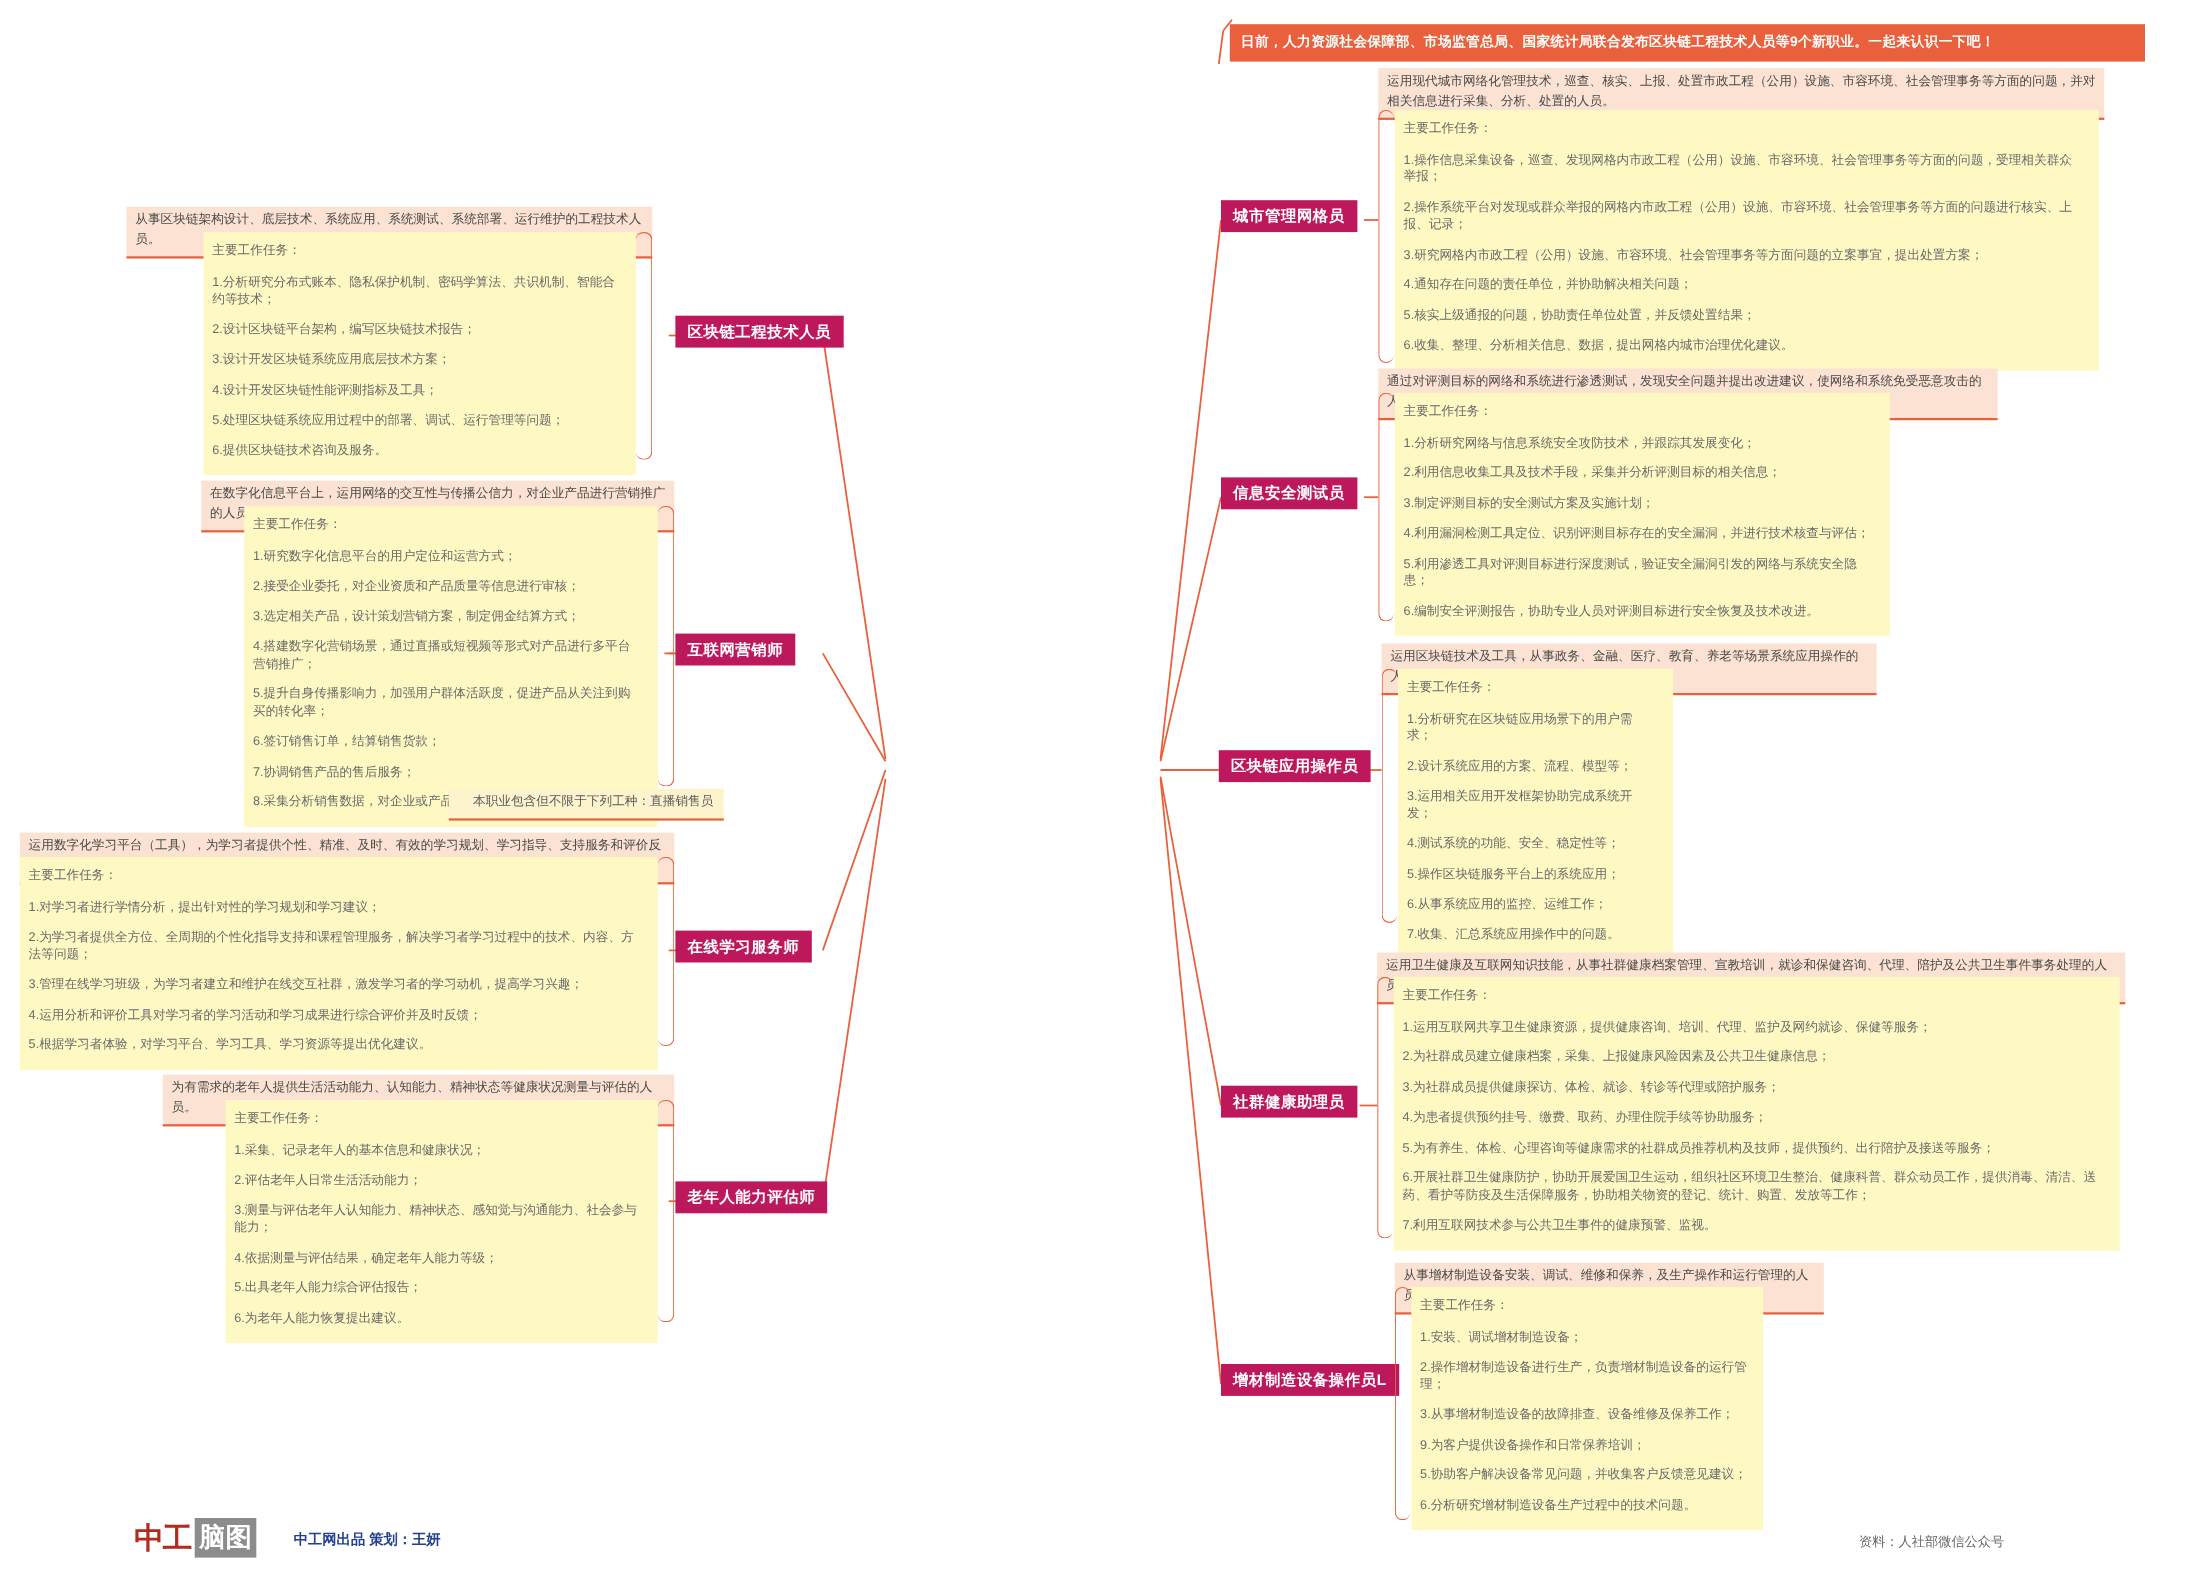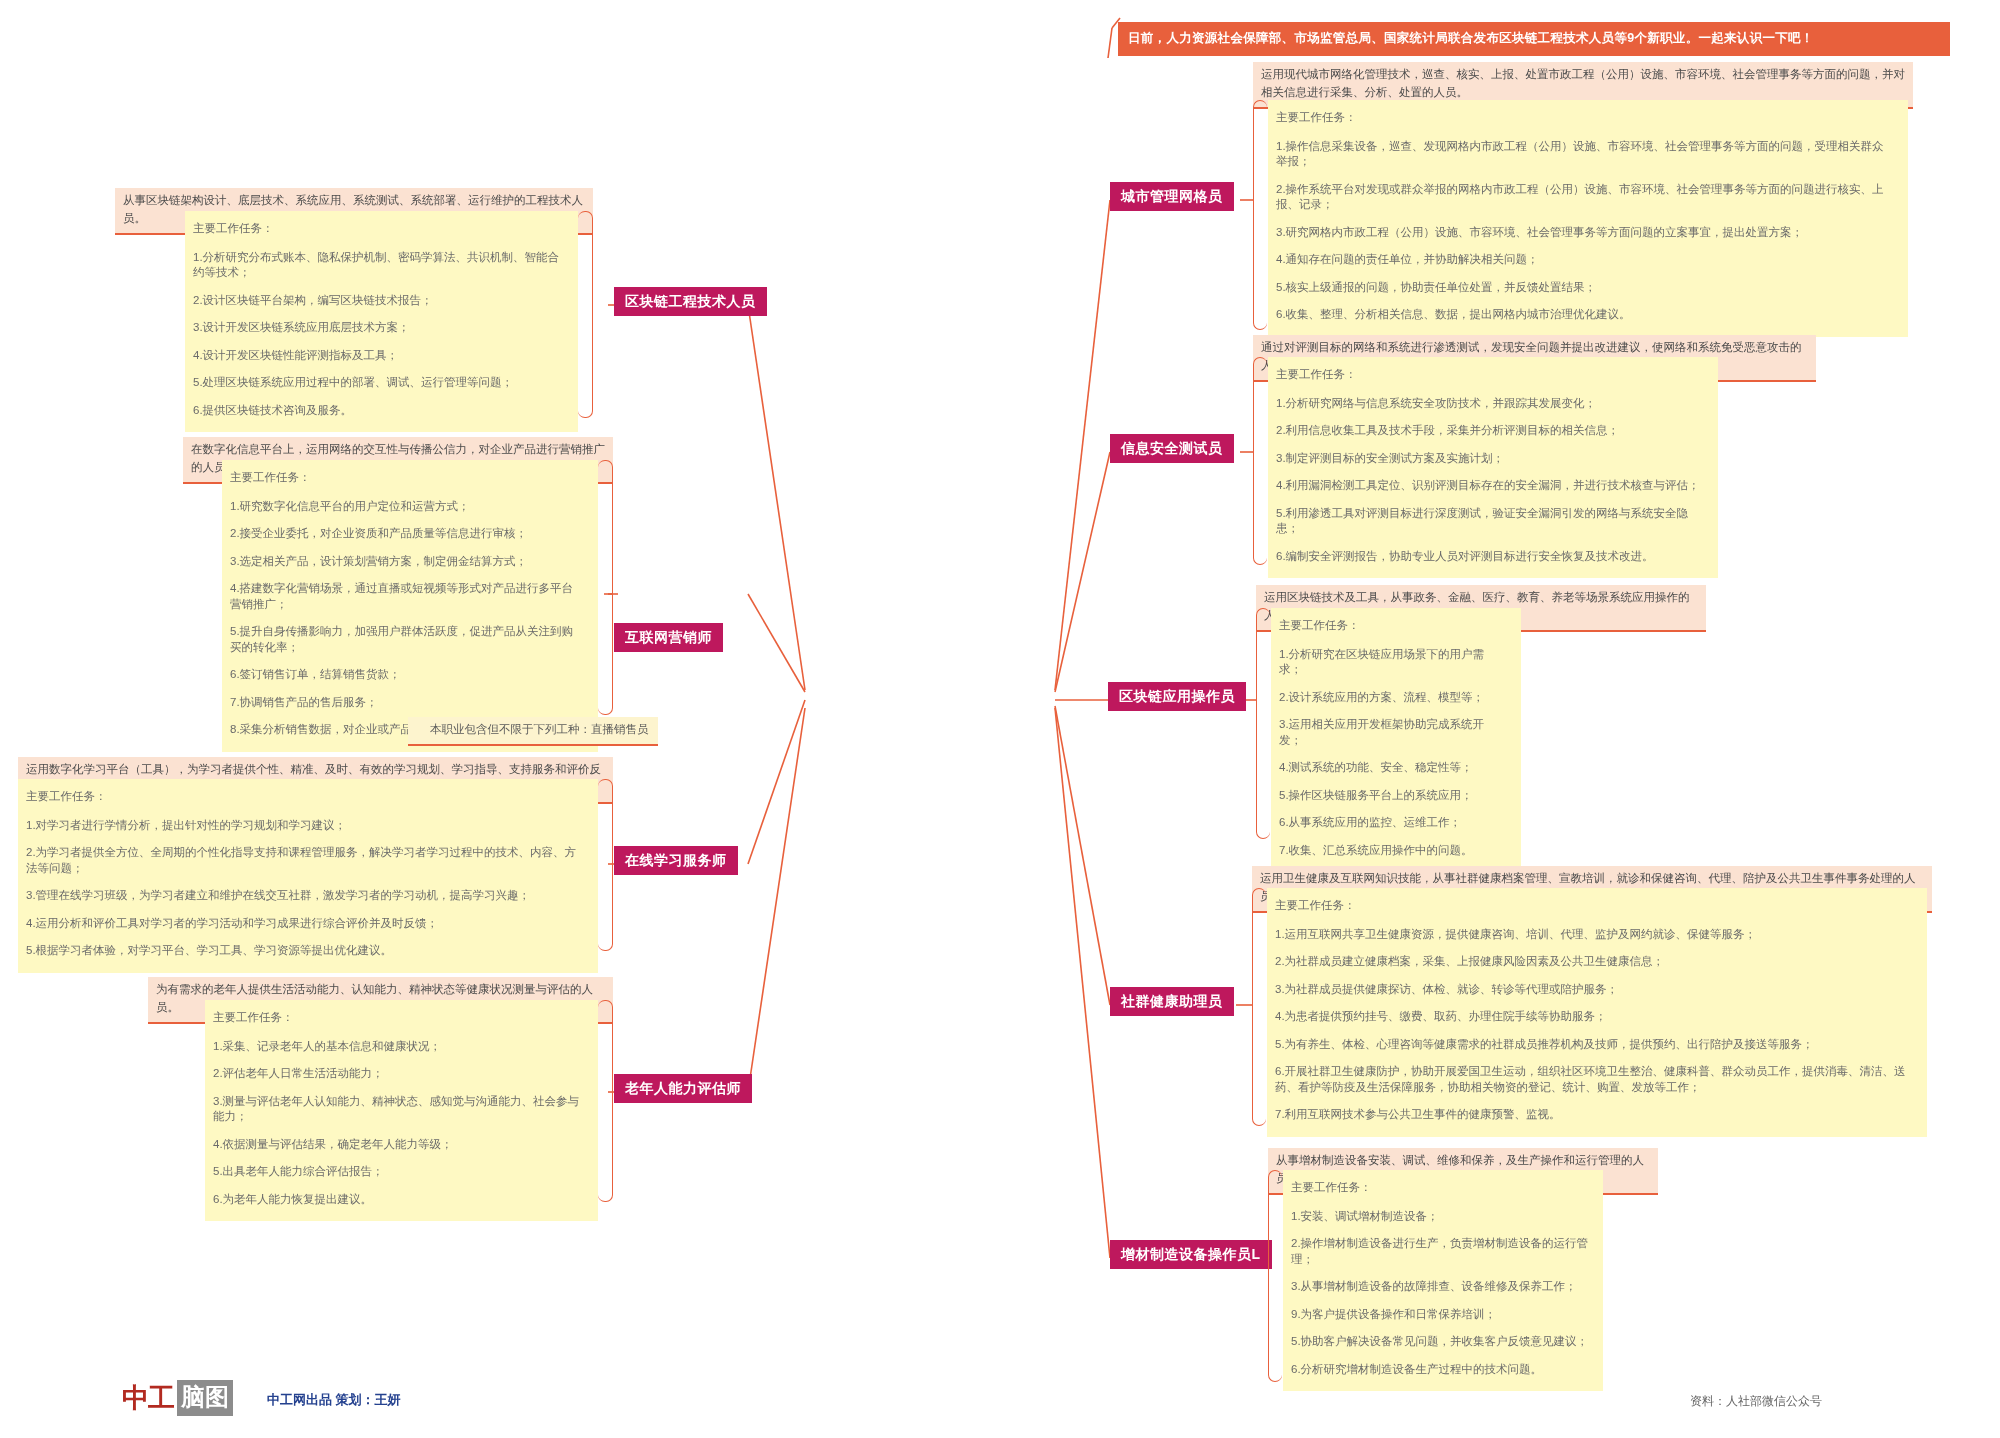--- a/index.html
+++ b/index.html
@@ -217,21 +217,21 @@
   <div class="abs tasks" style="left:185px; top:211px; width:393px;">
     <div class="t-row t-title">主要工作任务：</div>
     <div class="t-row">1.分析研究分布式账本、隐私保护机制、密码学算法、共识机制、智能合约等技术；</div>
     <div class="t-row">2.设计区块链平台架构，编写区块链技术报告；</div>
     <div class="t-row">3.设计开发区块链系统应用底层技术方案；</div>
     <div class="t-row">4.设计开发区块链性能评测指标及工具；</div>
     <div class="t-row">5.处理区块链系统应用过程中的部署、调试、运行管理等问题；</div>
     <div class="t-row">6.提供区块链技术咨询及服务。</div>
   </div>
 
-  <div class="abs topic" style="left:614px; top:576px;margin-top:47px;">
+  <div class="abs topic" style="left:614px; top:576px;">
     <span>互联网营销师</span>
   </div>
   <div class="abs defn" style="left:183px; top:437px; width:430px;">在数字化信息平台上，运用网络的交互性与传播公信力，对企业产品进行营销推广的人员。</div>
   <div class="bracket" style="left:598px; top:460px; width:15px; height:255px; border-left:none;"></div>
   <div class="abs tasks" style="left:222px; top:460px; width:376px;">
     <div class="t-row t-title">主要工作任务：</div>
     <div class="t-row">1.研究数字化信息平台的用户定位和运营方式；</div>
     <div class="t-row">2.接受企业委托，对企业资质和产品质量等信息进行审核；</div>
     <div class="t-row">3.选定相关产品，设计策划营销方案，制定佣金结算方式；</div>
     <div class="t-row">4.搭建数字化营销场景，通过直播或短视频等形式对产品进行多平台营销推广；</div>

